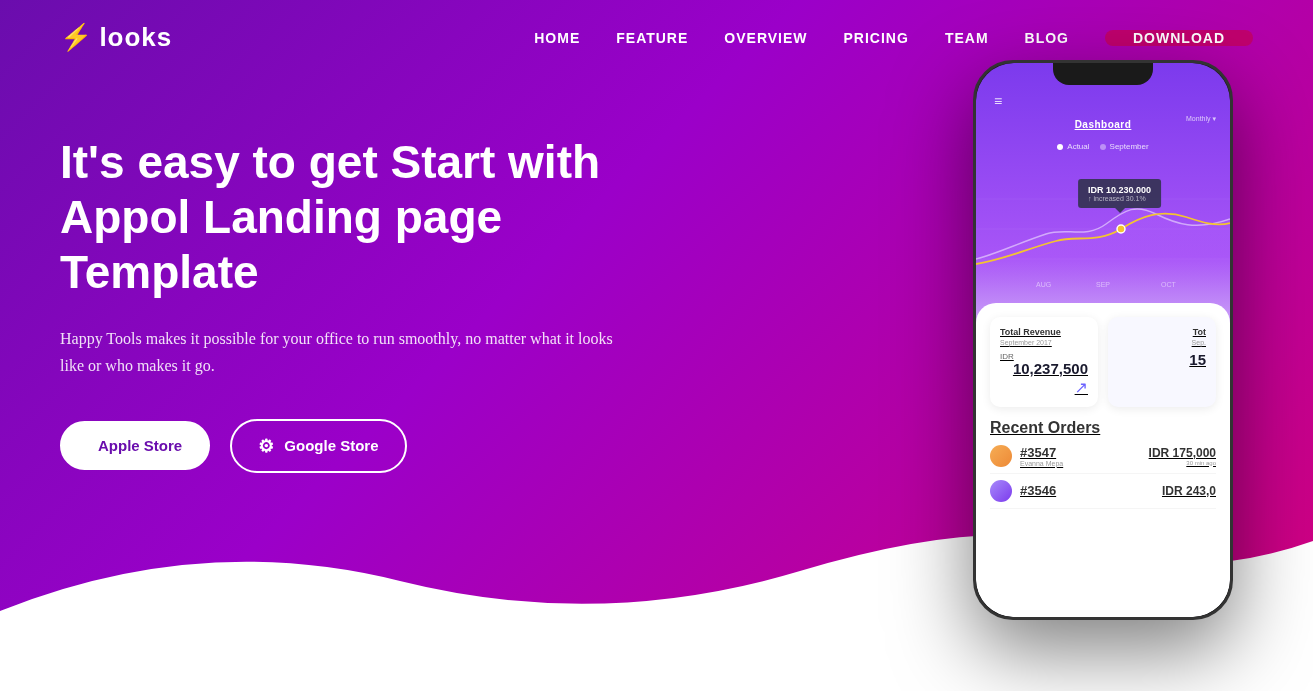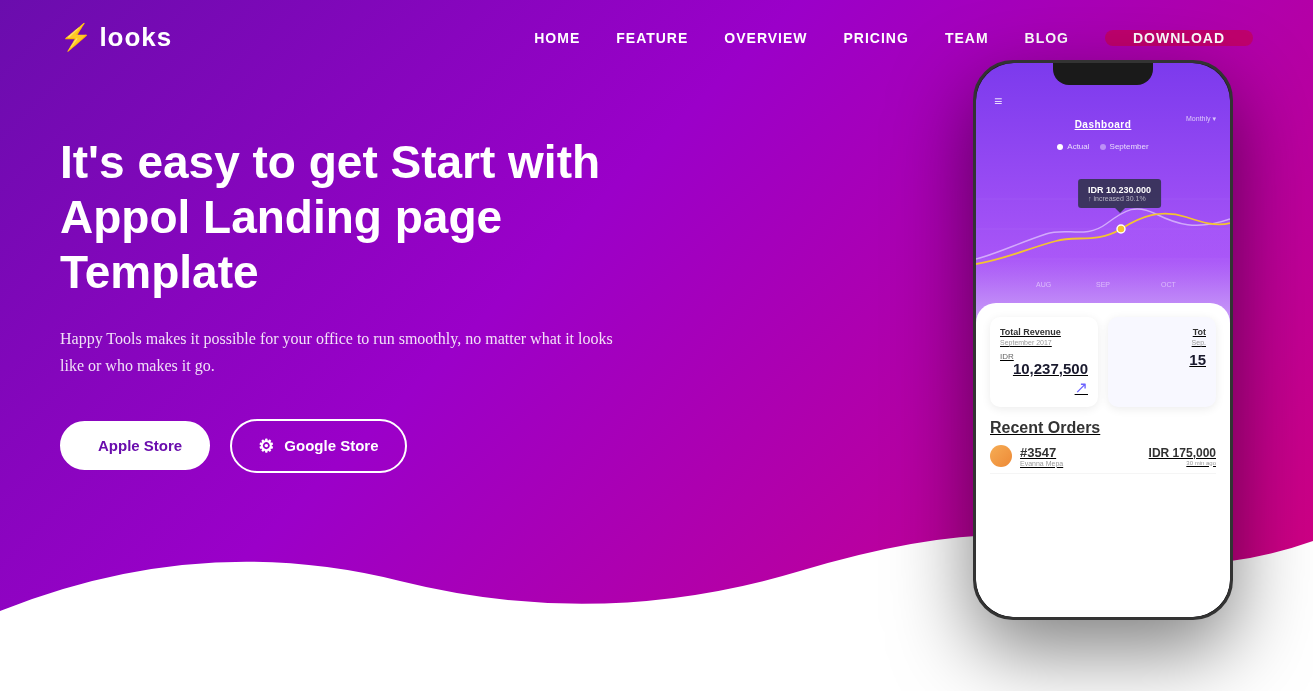--- a/index.html
+++ b/index.html
@@ -533,19 +533,29 @@
             <div class="order-info">
               <div class="order-id">#3547</div>
               <div class="order-name">Evanna Mepa</div>
             </div>
             <div style="text-align:right;">
               <div class="order-amount">IDR 175,000</div>
               <div class="order-date">30 min ago</div>
             </div>
           </div>
 
+          <div class="order-row">
+            <div class="order-avatar" style="background: linear-gradient(135deg, #a78bfa, #7c3aed);"></div>
+            <div class="order-info">
+              <div class="order-id">#3546</div>
+              <div class="order-name"></div>
+            </div>
+            <div style="text-align:right;">
+              <div class="order-amount">IDR 243,0</div>
+            </div>
+          </div>
         </div>
 
       </div>
     </div>
   </div>
 
 </section>
 
 </body></html>

